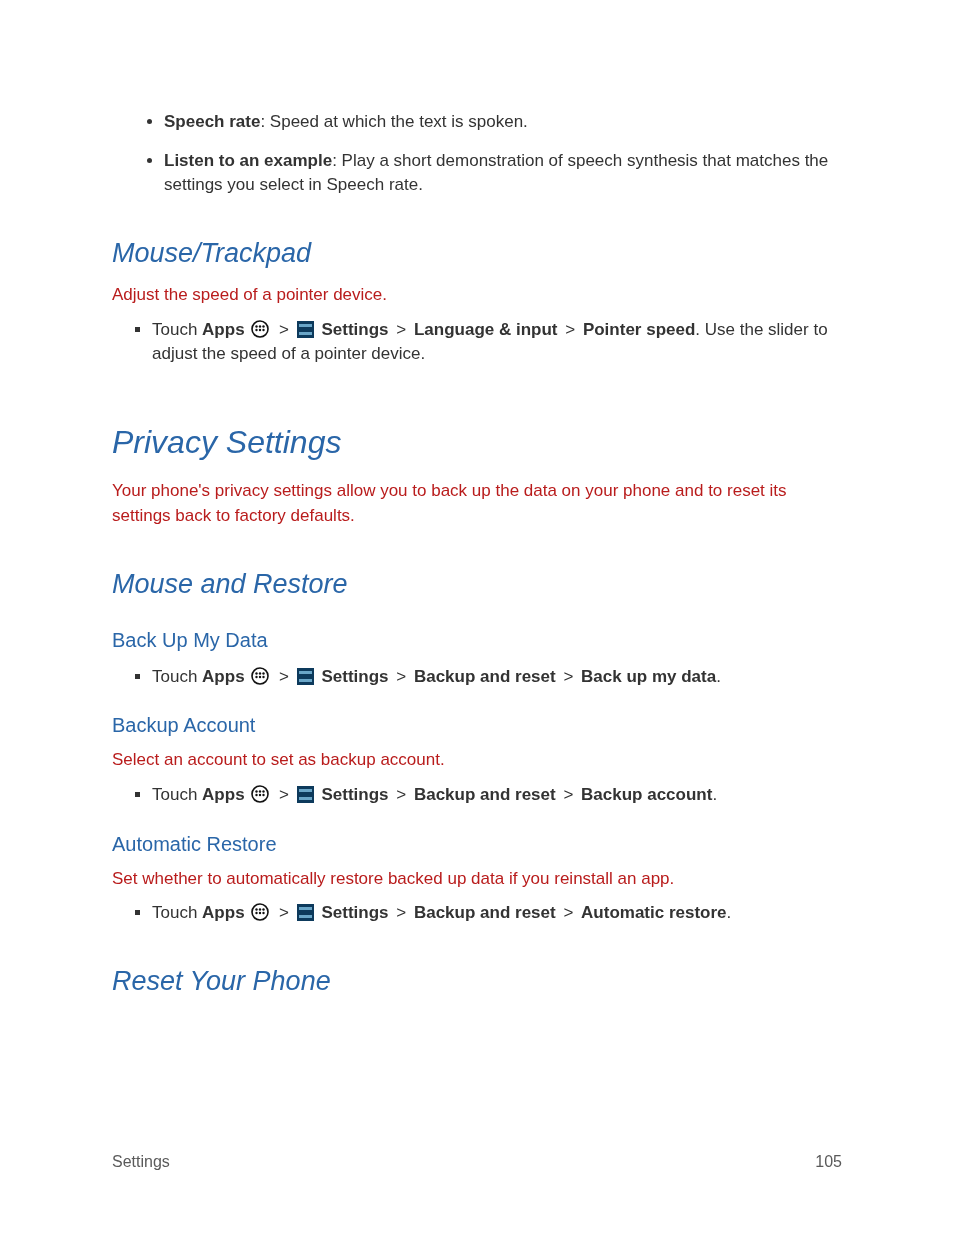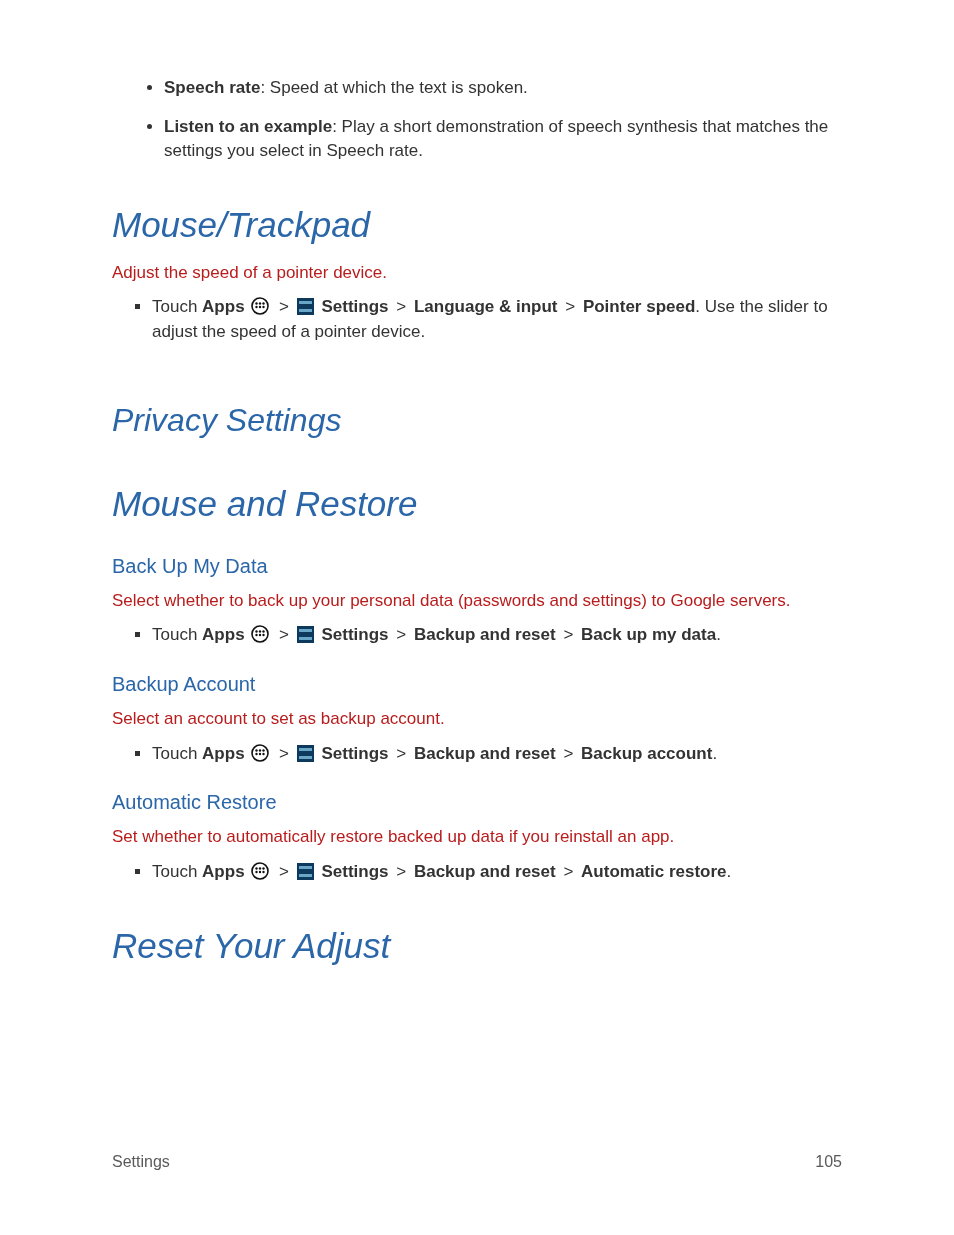--- a/index.html
+++ b/index.html
@@ -8,21 +8,21 @@
     background: #ffffff;
     width: 954px;
   }
   body {
     font-family: Arial, Helvetica, sans-serif;
     color: #333333;
     font-size: 17px;
     line-height: 1.45;
   }
   .page {
-    padding: 76px 112px 60px 112px;
+    padding: 110px 112px 60px 112px;
     box-sizing: border-box;
     width: 954px;
     min-height: 1235px;
     position: relative;
   }
   ul.top-bullets {
     list-style: disc;
     margin: 0 0 28px 0;
     padding-left: 52px;
   }
@@ -37,21 +37,21 @@
   }
   ul.square-bullets li {
     margin-bottom: 10px;
     color: #333333;
   }
   .bold { font-weight: bold; color:#333333; }
   h2.section-h2 {
     font-style: italic;
     font-weight: normal;
     color: #2a66a8;
-    font-size: 35px;
+    font-size: 27px;
     margin: 36px 0 10px 0;
   }
   h1.section-h1 {
     font-style: italic;
     font-weight: normal;
     color: #2a66a8;
     font-size: 32px;
     margin: 52px 0 14px 0;
   }
   h3.section-h3 {
@@ -135,25 +135,25 @@
       <span class="icon-settings"></span>
       <span class="bold">Settings</span>
       <span class="gt">&gt;</span>
       <span class="bold">Language &amp; input</span>
       <span class="gt">&gt;</span>
       <span class="bold">Pointer speed</span><span>. Use the slider to adjust the speed of a pointer device.</span>
     </li>
   </ul>
 
   <h1 class="section-h1">Privacy Settings</h1>
+  <p class="body">Your phone's privacy settings allow you to back up the data on your phone and to reset its settings back to factory defaults.</p>
 
   <h2 class="section-h2">Mouse and Restore</h2>
 
   <h3 class="section-h3">Back Up My Data</h3>
-  <p class="body">Select whether to back up your personal data (passwords and settings) to Google servers.</p>
   <ul class="square-bullets">
     <li>
       <span>Touch </span><span class="bold">Apps</span>
       <span class="icon-apps"><svg viewBox="0 0 18 18" width="18" height="18">
             <circle cx="9" cy="9" r="8" fill="none" stroke="#111" stroke-width="1.6"></circle>
             <circle cx="5.5" cy="6.5" r="1.2" fill="#111"></circle>
             <circle cx="9" cy="6.5" r="1.2" fill="#111"></circle>
             <circle cx="12.5" cy="6.5" r="1.2" fill="#111"></circle>
             <circle cx="5.5" cy="10" r="1.2" fill="#111"></circle>
             <circle cx="9" cy="10" r="1.2" fill="#111"></circle>
@@ -210,20 +210,20 @@
       <span class="gt">&gt;</span>
       <span class="icon-settings"></span>
       <span class="bold">Settings</span>
       <span class="gt">&gt;</span>
       <span class="bold">Backup and reset</span>
       <span class="gt">&gt;</span>
       <span class="bold">Automatic restore</span><span>.</span>
     </li>
   </ul>
 
-  <h2 class="section-h2">Reset Your Adjust</h2>
+  <h2 class="section-h2">Reset Your Phone</h2>
 
   <div class="footer">
     <span>Settings</span>
     <span>105</span>
   </div>
 
 </div>
 
 </body></html>

